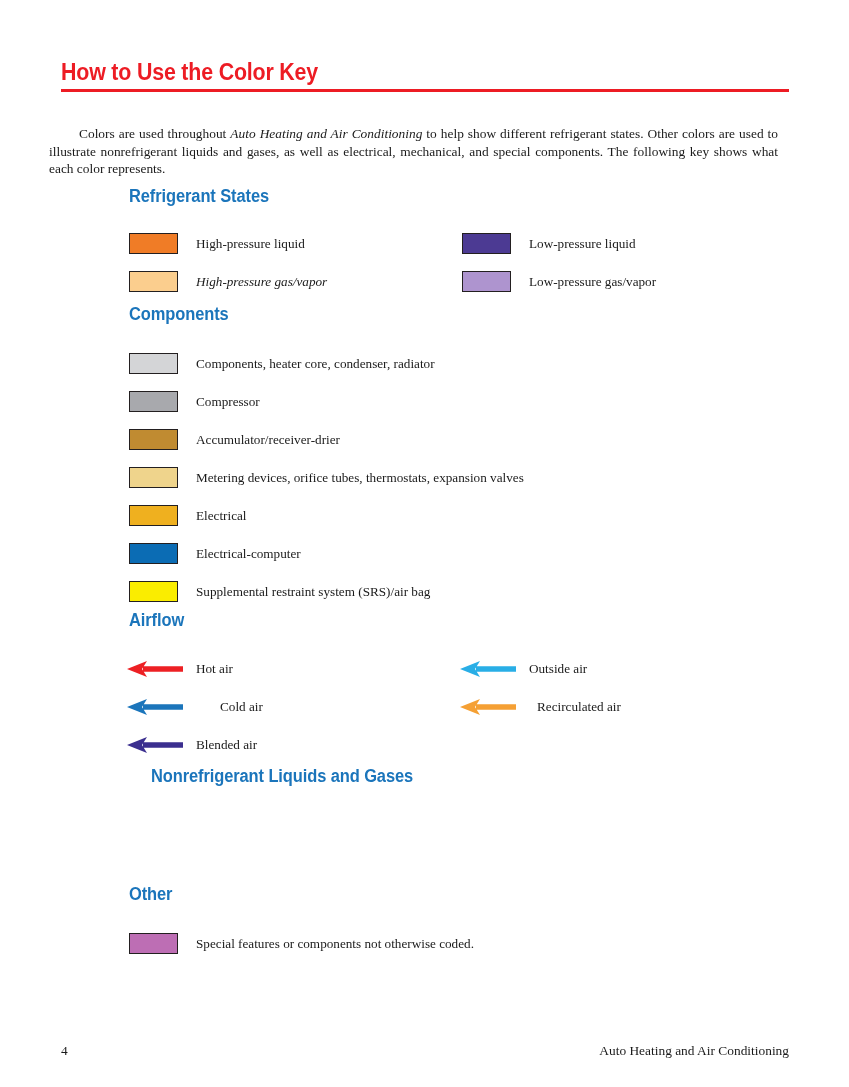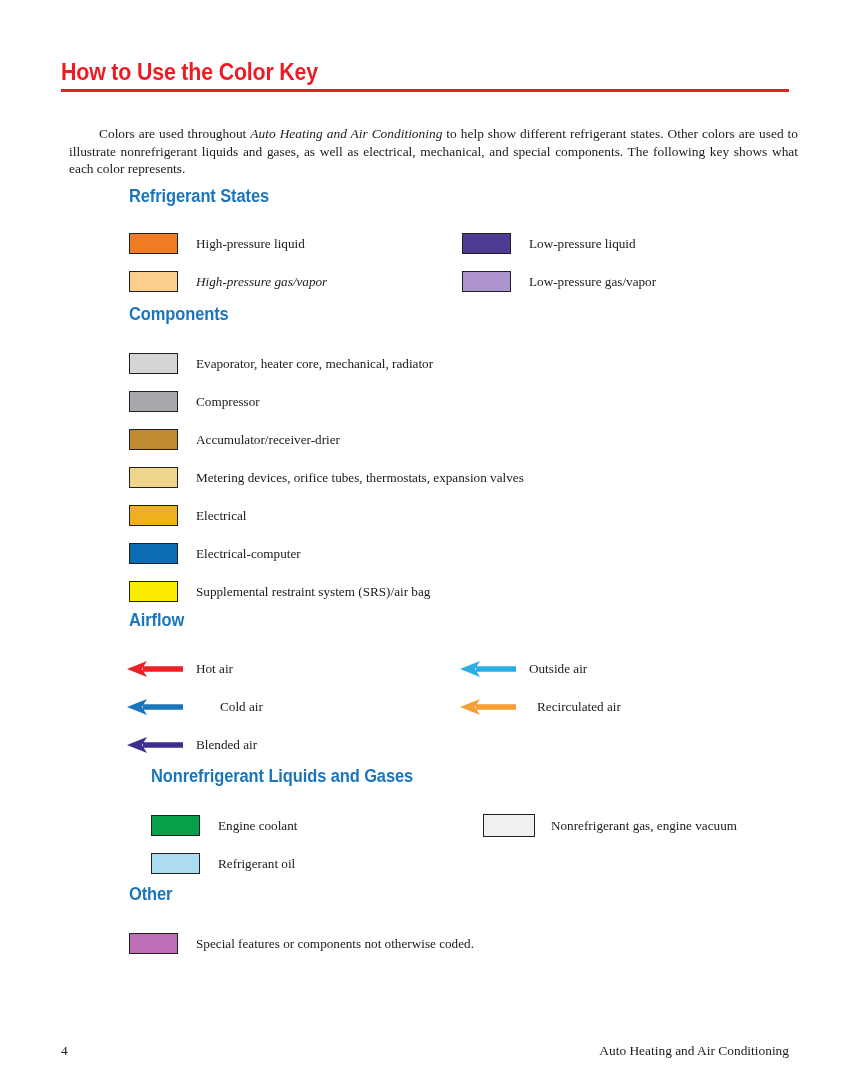--- a/index.html
+++ b/index.html
@@ -43,21 +43,21 @@
   .title-rule {
     margin-top: 4px;
     height: 2.5px;
     background: #ED1C24;
     width: 728px;
   }
 
   
   .intro {
     position: absolute;
-    left: 69px;
+    left: 49px;
     top: 112px;
     width: 729px;
     font-size: 13.4px;
     line-height: 1.30;
     text-align: justify;
     text-justify: inter-word;
   }
   .intro .indent { display: inline-block; width: 30px; }
   .intro i { font-style: italic; }
 
@@ -156,21 +156,21 @@
         <span class="label">Low-pressure gas/vapor</span>
       </div>
     </div>
   </div>
 
   <div class="section" style="top:304px;">
     <div class="section-heading">Components</div>
     <div class="rows" style="height:250px;">
       <div class="row" style="left:0px; top:28px;">
         <div class="swatch" style="background:#D4D5D7;"></div>
-        <span class="label">Evaporator, heater core, mechanical, radiator</span>
+        <span class="label">Components, heater core, condenser, radiator</span>
       </div>
       <div class="row" style="left:0px; top:66px;">
         <div class="swatch" style="background:#A8A9AD;"></div>
         <span class="label">Compressor</span>
       </div>
       <div class="row" style="left:0px; top:104px;">
         <div class="swatch" style="background:#C08B31;"></div>
         <span class="label">Accumulator/receiver-drier</span>
       </div>
       <div class="row" style="left:0px; top:142px;">
@@ -239,34 +239,20 @@
           </svg>
         </span>
         <span class="label" style="left:71px;">Blended air</span>
       </div>
 
     </div>
   </div>
 
   <div class="section" style="top:766px;margin-left:22px;">
     <div class="section-heading">Nonrefrigerant Liquids and Gases</div>
-    <div class="rows" style="height:80px;">
-      <div class="row" style="left:0px; top:28px;">
-        <div class="swatch" style="background:#07A04A;"></div>
-        <span class="label">Engine coolant</span>
-      </div>
-      <div class="row colB" style="left:332px; top:27px;">
-        <div class="swatch narrow" style="background:#F0F0EF;"></div>
-        <span class="label" style="left:68px;">Nonrefrigerant gas, engine vacuum</span>
-      </div>
-      <div class="row" style="left:0px; top:66px;">
-        <div class="swatch" style="background:#ADDCF2;"></div>
-        <span class="label">Refrigerant oil</span>
-      </div>
-    </div>
   </div>
 
   <div class="section" style="top:884px;">
     <div class="section-heading">Other</div>
     <div class="rows" style="height:42px;">
       <div class="row" style="left:0px; top:28px;">
         <div class="swatch" style="background:#BD6EB4;"></div>
         <span class="label">Special features or components not otherwise coded.</span>
       </div>
     </div>

